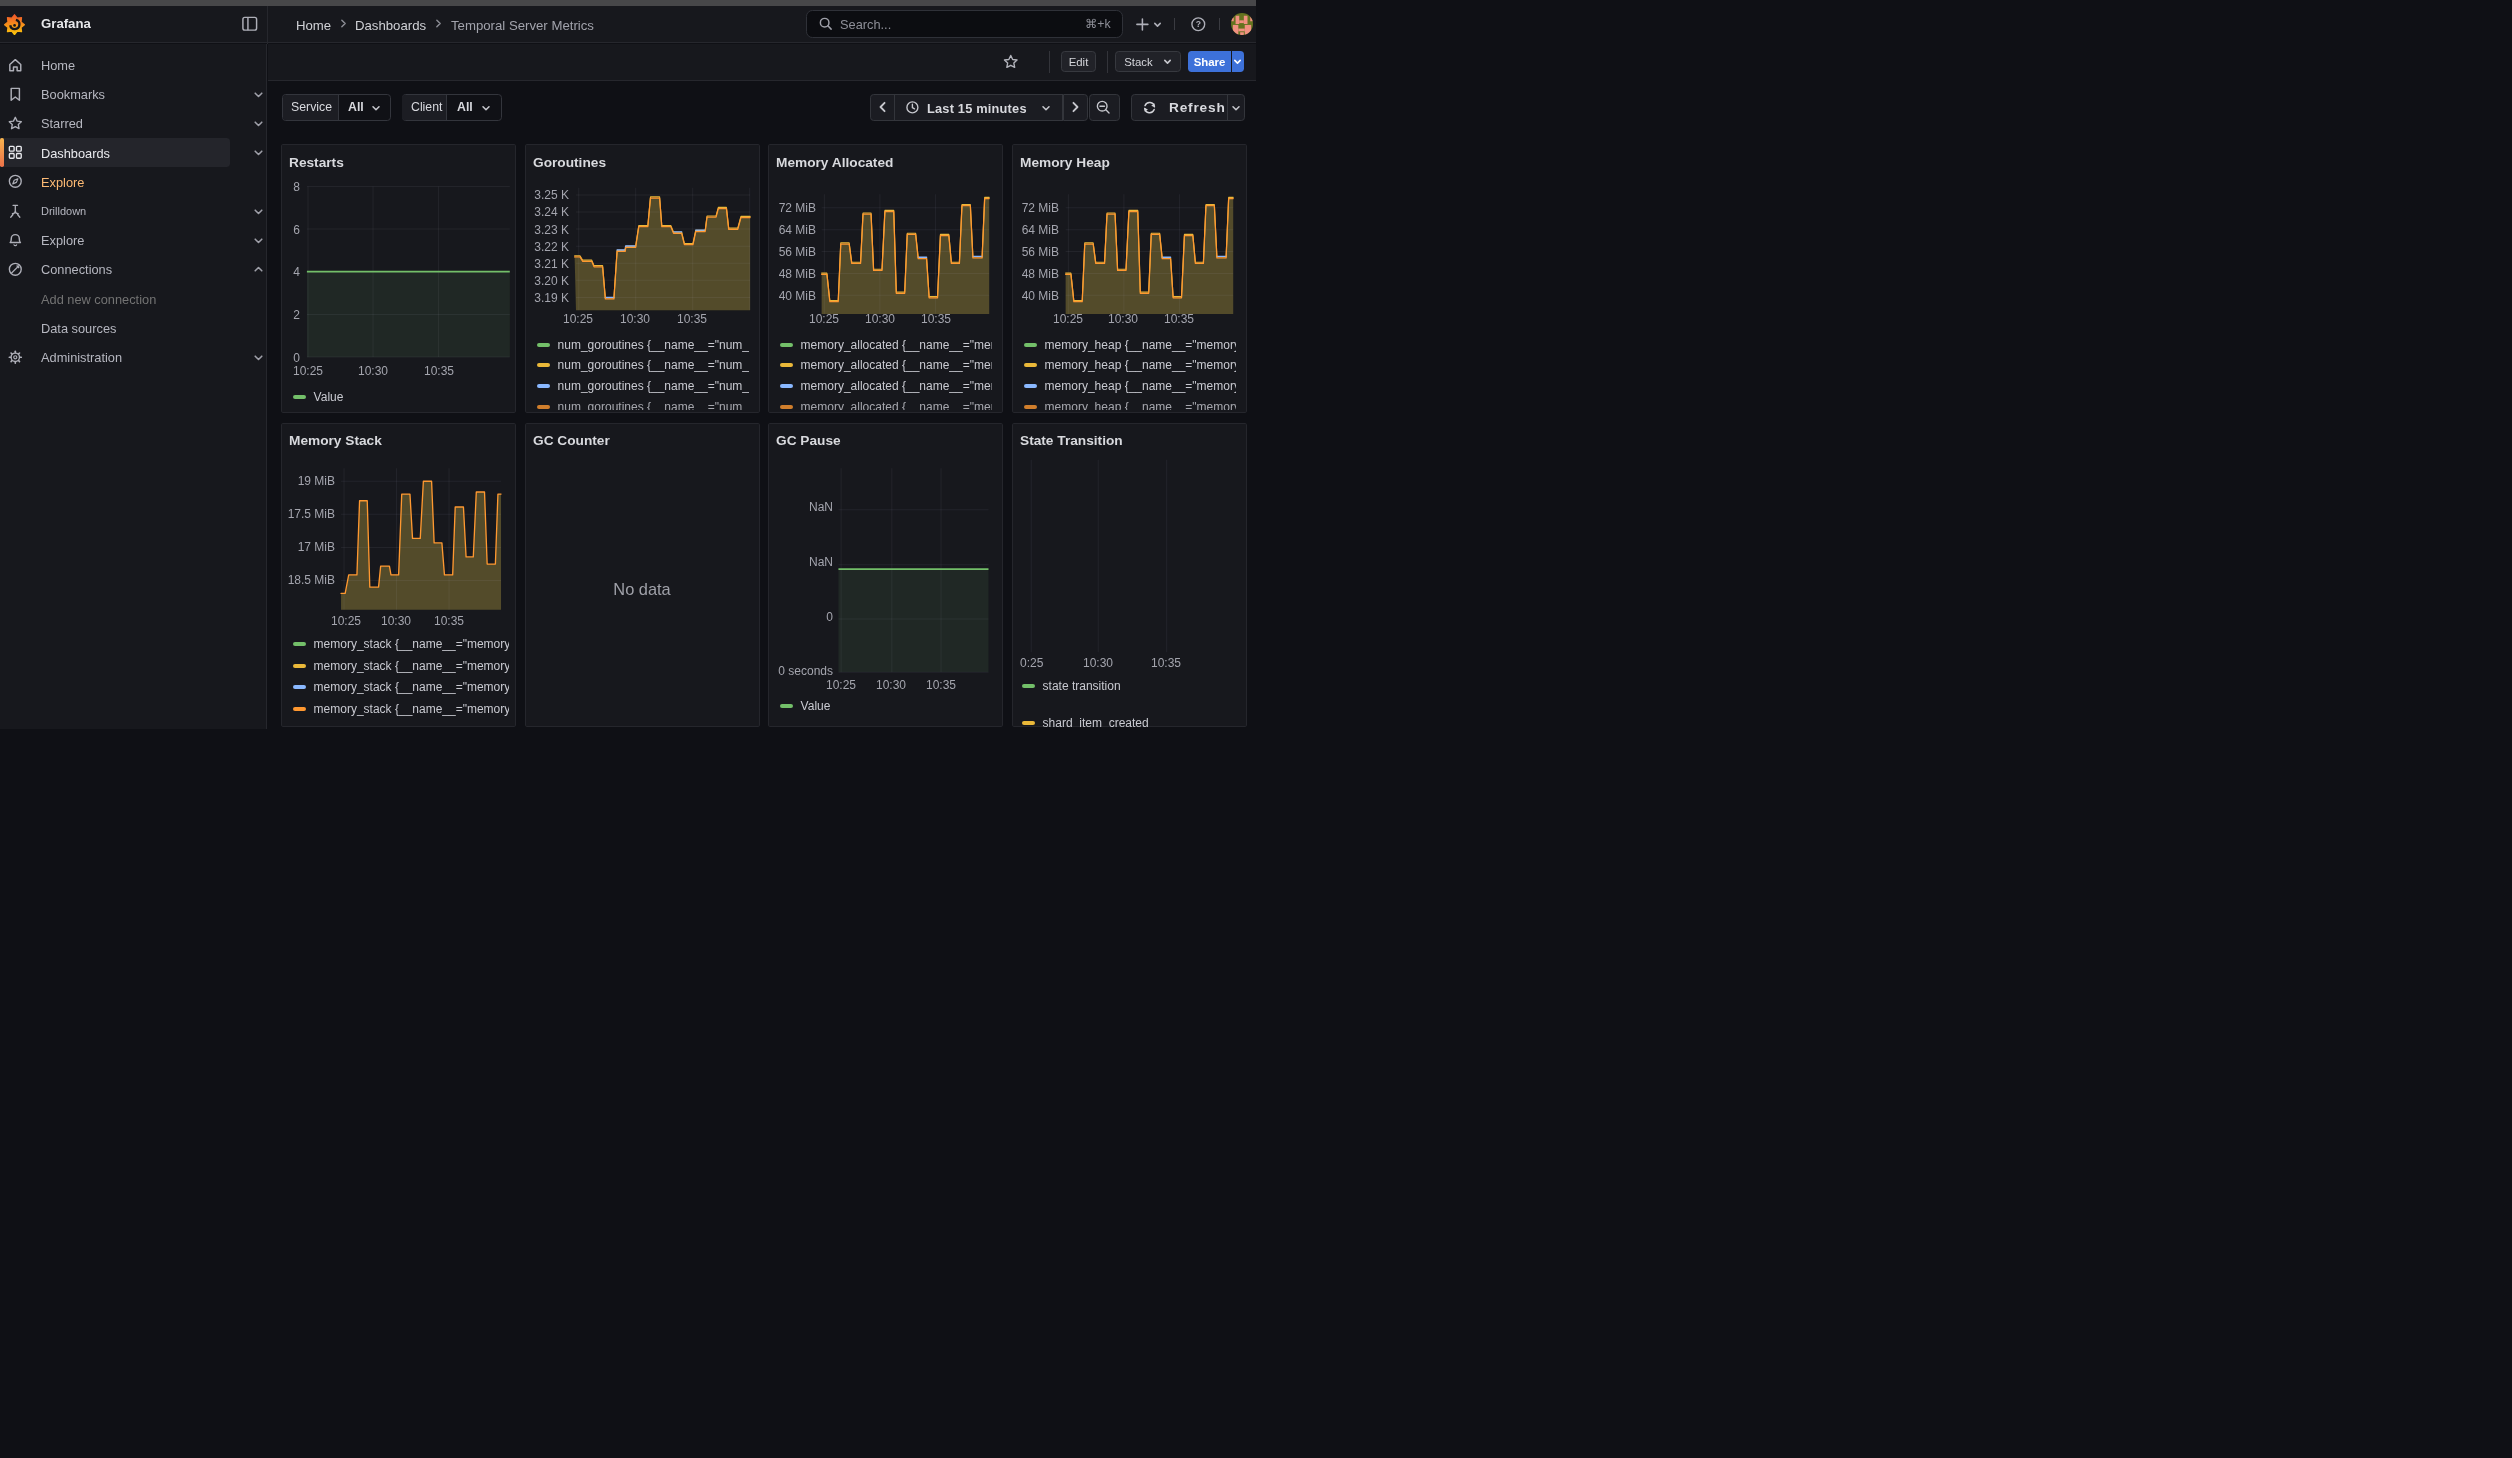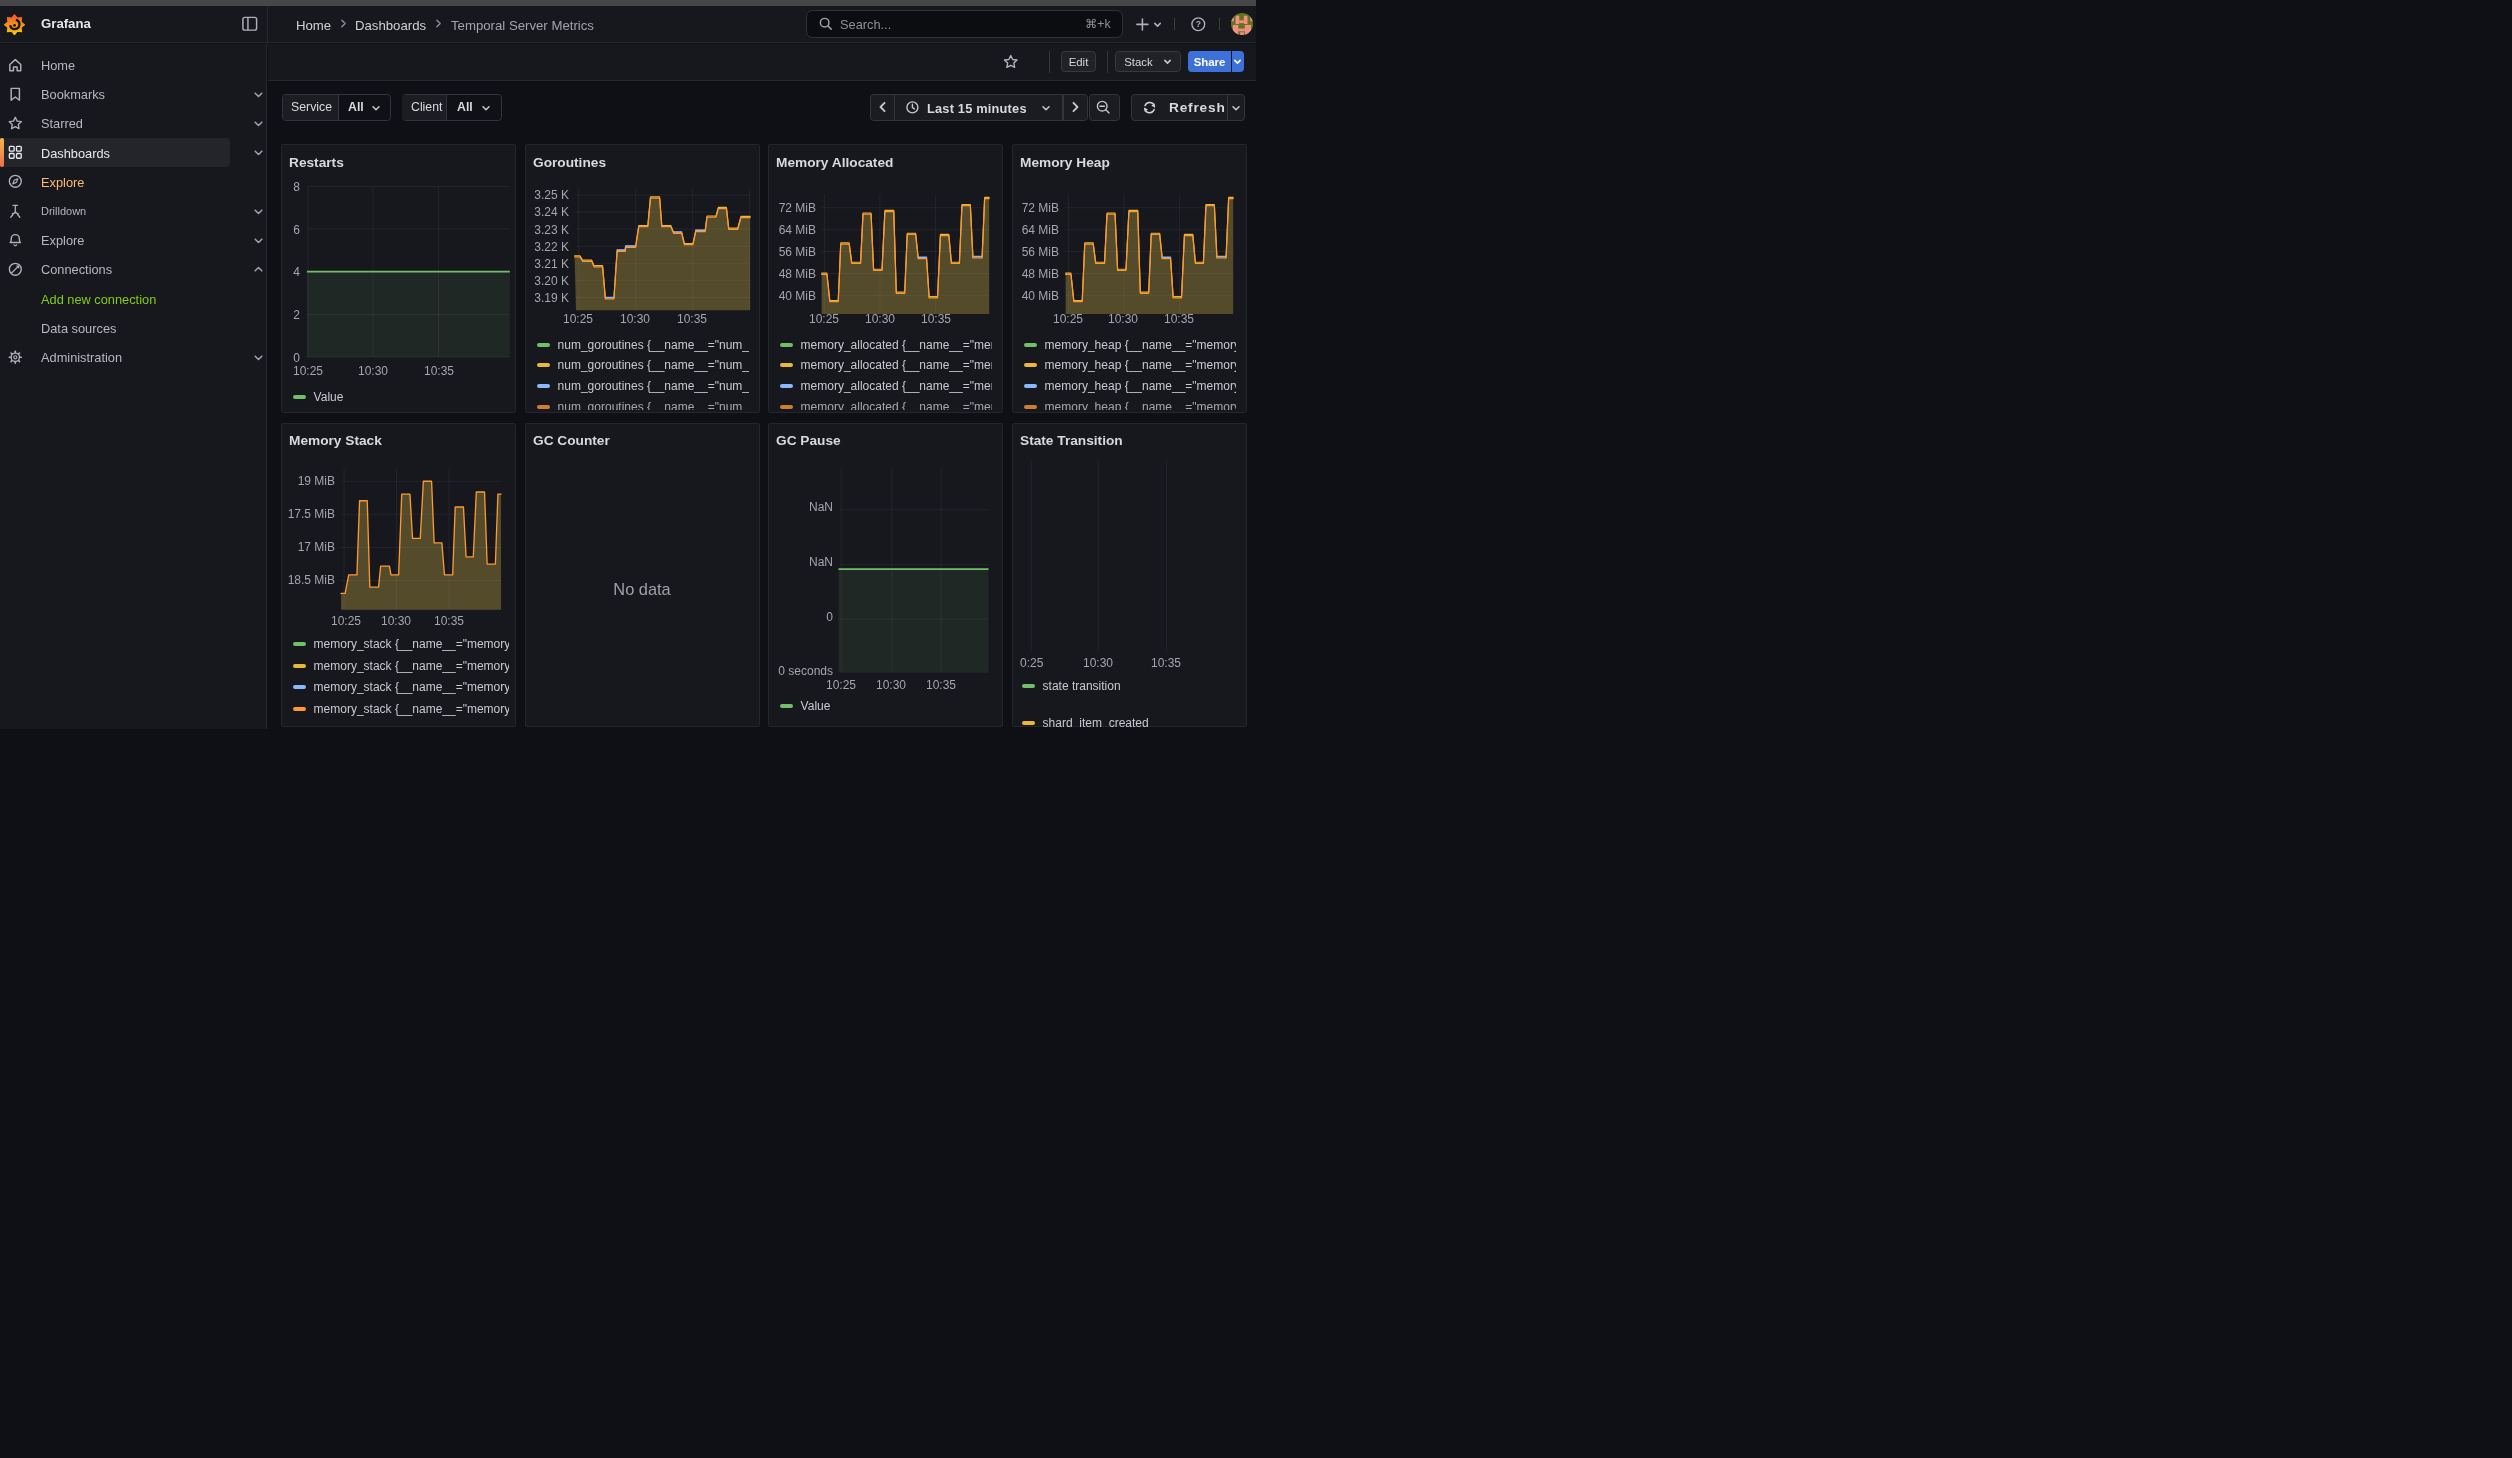--- a/index.html
+++ b/index.html
@@ -206,21 +206,21 @@
     </svg>
 <div class="abs" style="left:41px;top:269px;transform:translateY(-50%);font-size:12.8px;color:#b6b7c0">Connections</div>
 <svg class="abs" style="left:8.2px;top:262px" width="14.6" height="14.6" viewBox="0 0 16 16">
       <circle cx="8" cy="8" r="6.5" stroke="#aeafb8" stroke-width="1.5" fill="none"></circle>
       <line x1="3.4" y1="12.6" x2="12.6" y2="3.4" stroke="#aeafb8" stroke-width="1.4"></line>
       <line x1="9.5" y1="3.8" x2="12.2" y2="6.5" stroke="#aeafb8" stroke-width="1.4"></line>
     </svg>
 <svg class="abs" style="left:253px;top:264px" width="11" height="11" viewBox="0 0 12 12">
       <polyline points="2.4000000000000004,7.4399999999999995 6.0,3.84 9.600000000000001,7.4399999999999995" stroke="#9fa0a9" stroke-width="1.7" fill="none" stroke-linecap="round" stroke-linejoin="round"></polyline>
     </svg>
-<div class="abs" style="left:41px;top:299px;transform:translateY(-50%);font-size:12.8px;color:#84cc16">Add new connection</div>
+<div class="abs" style="left:41px;top:299px;transform:translateY(-50%);font-size:12.8px;color:#737373">Add new connection</div>
 <div class="abs" style="left:41px;top:328px;transform:translateY(-50%);font-size:12.8px;color:#b6b7c0">Data sources</div>
 <div class="abs" style="left:41px;top:357px;transform:translateY(-50%);font-size:12.8px;color:#b6b7c0">Administration</div>
 <svg class="abs" style="left:8.2px;top:350px" width="14.6" height="14.6" viewBox="0 0 16 16">
       <rect x="7.1" y="0.6" width="1.8" height="3" rx="0.8" fill="#aeafb8" transform="rotate(0 8 8)"></rect>
       <rect x="7.1" y="0.6" width="1.8" height="3" rx="0.8" fill="#aeafb8" transform="rotate(45 8 8)"></rect>
       <rect x="7.1" y="0.6" width="1.8" height="3" rx="0.8" fill="#aeafb8" transform="rotate(90 8 8)"></rect>
       <rect x="7.1" y="0.6" width="1.8" height="3" rx="0.8" fill="#aeafb8" transform="rotate(135 8 8)"></rect>
       <rect x="7.1" y="0.6" width="1.8" height="3" rx="0.8" fill="#aeafb8" transform="rotate(180 8 8)"></rect>
       <rect x="7.1" y="0.6" width="1.8" height="3" rx="0.8" fill="#aeafb8" transform="rotate(225 8 8)"></rect>
       <rect x="7.1" y="0.6" width="1.8" height="3" rx="0.8" fill="#aeafb8" transform="rotate(270 8 8)"></rect>

